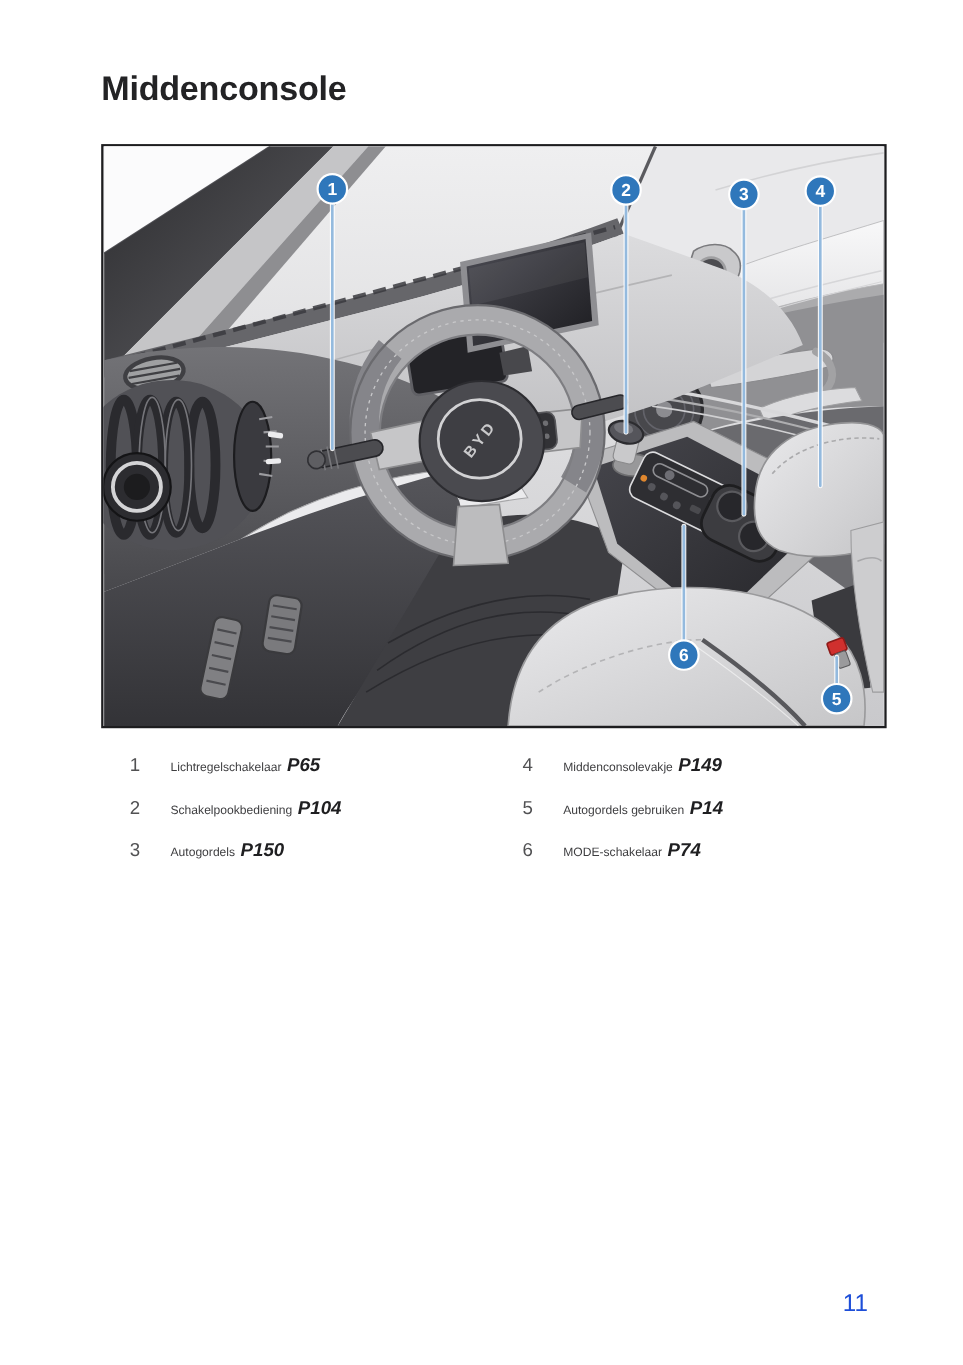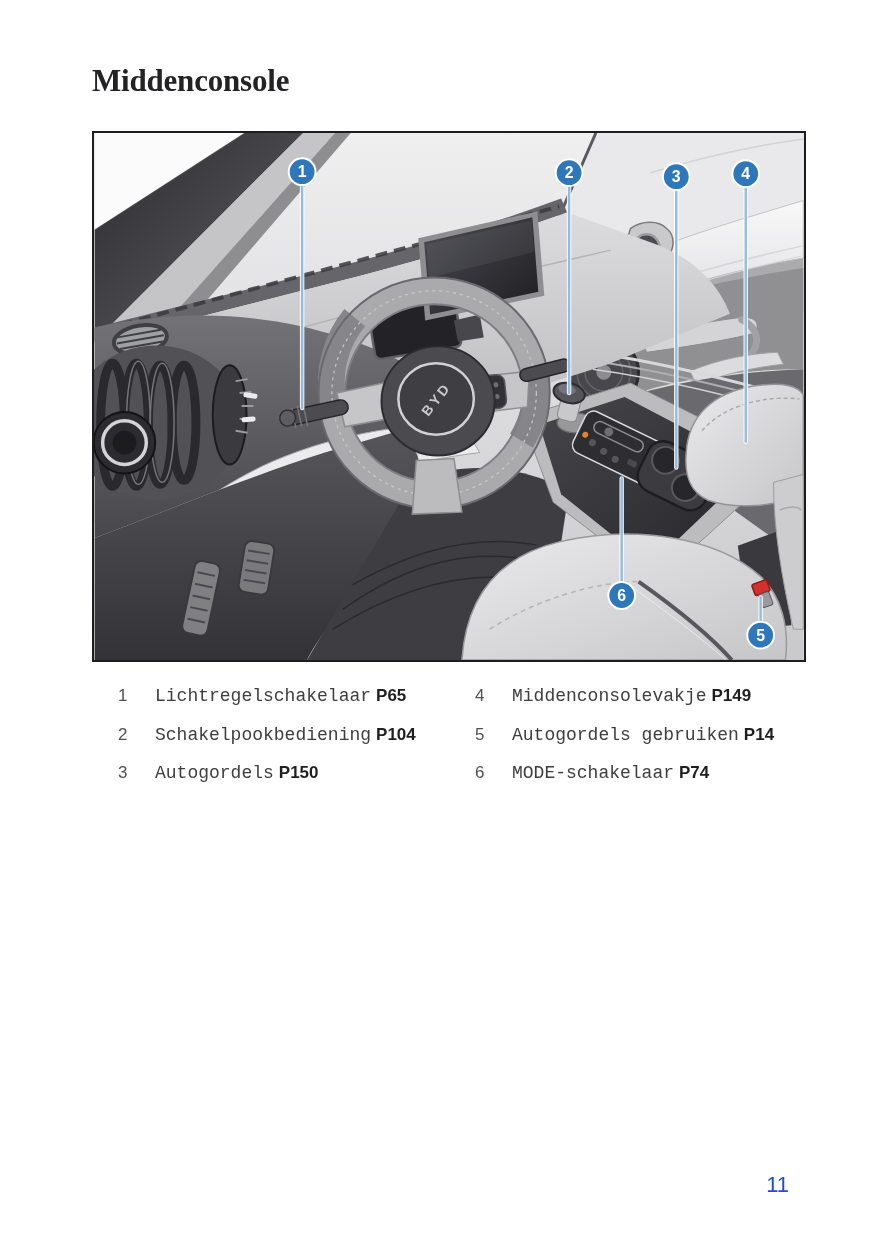--- a/index.html
+++ b/index.html
@@ -2,36 +2,36 @@
 <html><head>
 <meta charset="utf-8">
 <style>
   html,body{margin:0;padding:0;background:#ffffff;}
   .page{
     position:relative;width:875px;height:1241px;background:#ffffff;
     font-family:"Liberation Sans", sans-serif;color:#232325;overflow:hidden;
   }
   .page-title{
     position:absolute;left:92px;top:63px;margin:0;
-    font-size:31px;font-weight:700;letter-spacing:-.2px;color:#232325;font-family:Liberation Serif, serif;
+    font-size:31px;font-weight:700;letter-spacing:-.2px;color:#232325;
   }
   .figure-frame{
     position:absolute;left:92px;top:131px;width:714px;height:531px;
     border:2px solid #1d1d1f;box-sizing:border-box;background:#dfdfe1;
   }
   .figure-frame svg{display:block;width:100%;height:100%;}
   .legend{
     position:absolute;left:92px;top:686px;width:714px;
     display:grid;grid-template-columns:357px 357px;
   }
   .legend-col{padding-left:26px;}
   .legend-row{display:flex;align-items:baseline;height:25px;margin-bottom:13.5px;}
   .legend-num{width:37px;flex:0 0 37px;font-size:17px;color:#515153;}
-  .legend-label{font-size:18px;color:#3e3e40;white-space:nowrap;font-family:Liberation Mono, monospace;}
-  .legend-ref{font-size:17px;font-weight:700;color:#1f1f21;margin-left:5px;}
+  .legend-label{font-size:11px;color:#3e3e40;white-space:nowrap;}
+  .legend-ref{font-size:17px;font-weight:700;font-style:italic;color:#1f1f21;margin-left:5px;}
   .page-number{
     position:absolute;right:86px;top:1172px;font-size:22px;color:#1d4ed8;
   }
   .callout-text{font-family:"Liberation Sans",sans-serif;font-size:16px;font-weight:700;fill:#ffffff;text-anchor:middle;}
   .byd-text{font-family:"Liberation Sans",sans-serif;font-size:14px;font-weight:700;fill:#c9c9cb;letter-spacing:3px;text-anchor:middle;}
 </style>
 </head>
 <body>
 
 <div class="page">

